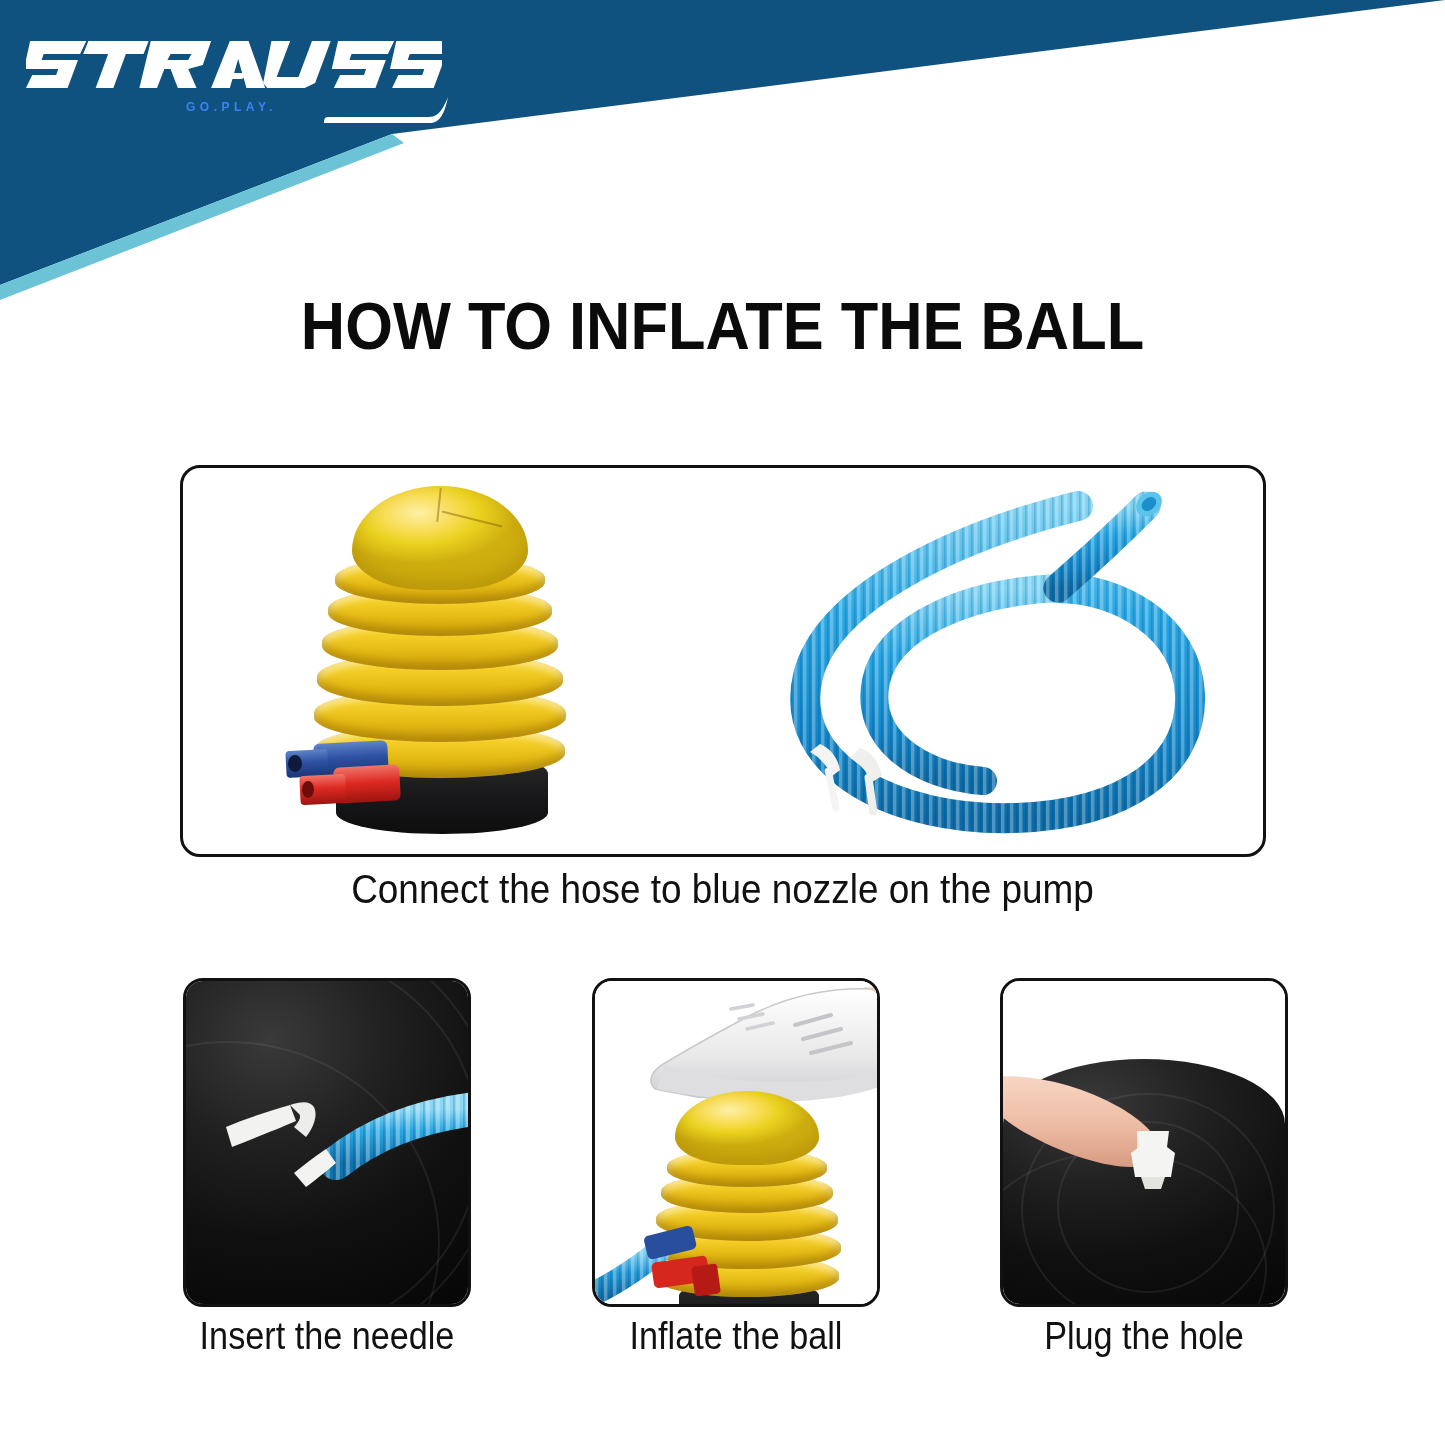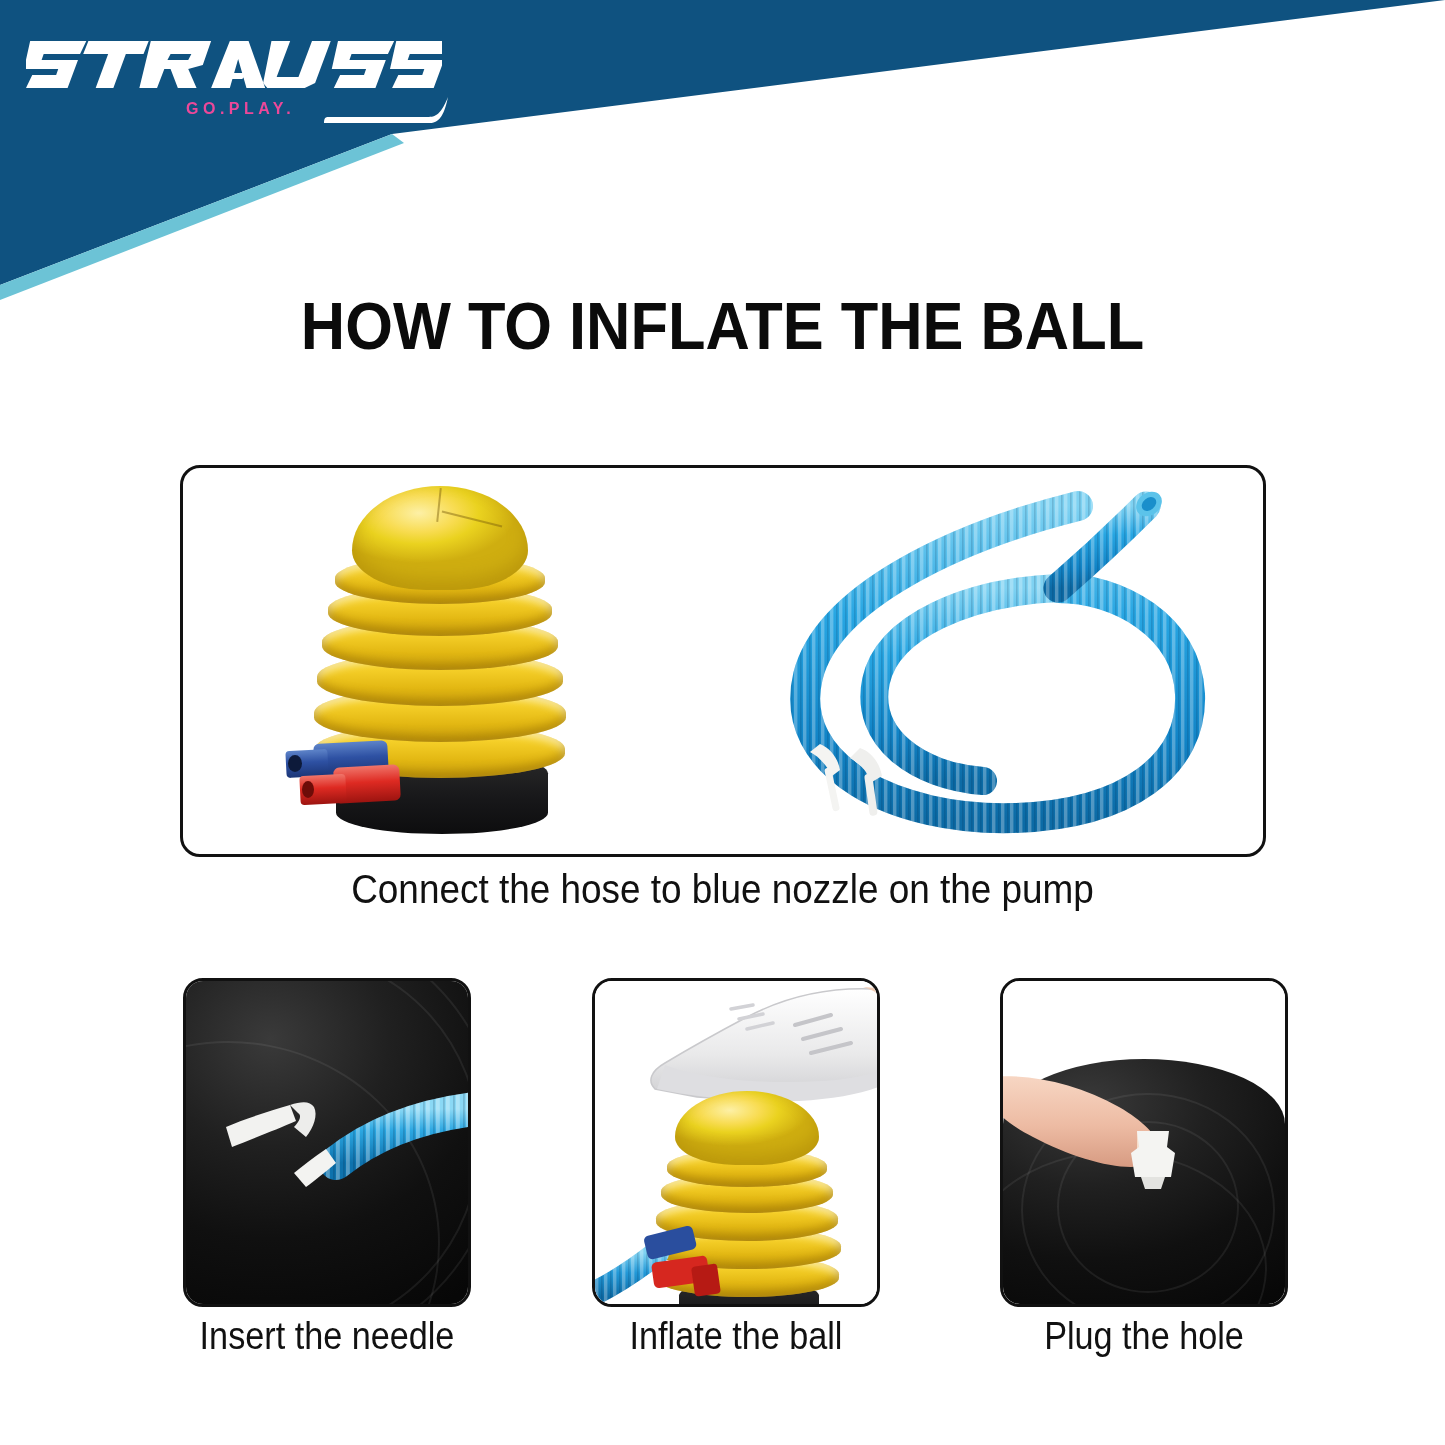--- a/index.html
+++ b/index.html
@@ -32,22 +32,22 @@
     font-size:60px;font-weight:bold;
     letter-spacing:2px;
     line-height:60px;
     transform:scaleX(1.04);
     transform-origin:left top;
     white-space:nowrap;
   }
   
   .logo-tag{
     position:absolute;left:160px;top:67px;
-    color:#ec4899;
-    font-size:16px;font-weight:bold;
+    color:#3b82f6;
+    font-size:12px;font-weight:bold;
     letter-spacing:4.5px;
     white-space:nowrap;
   }
   .logo-swoosh{
     position:absolute;left:296px;top:62px;width:126px;height:34px;
   }
 
   
   .title{
     position:absolute;left:0;top:288px;width:1445px;

